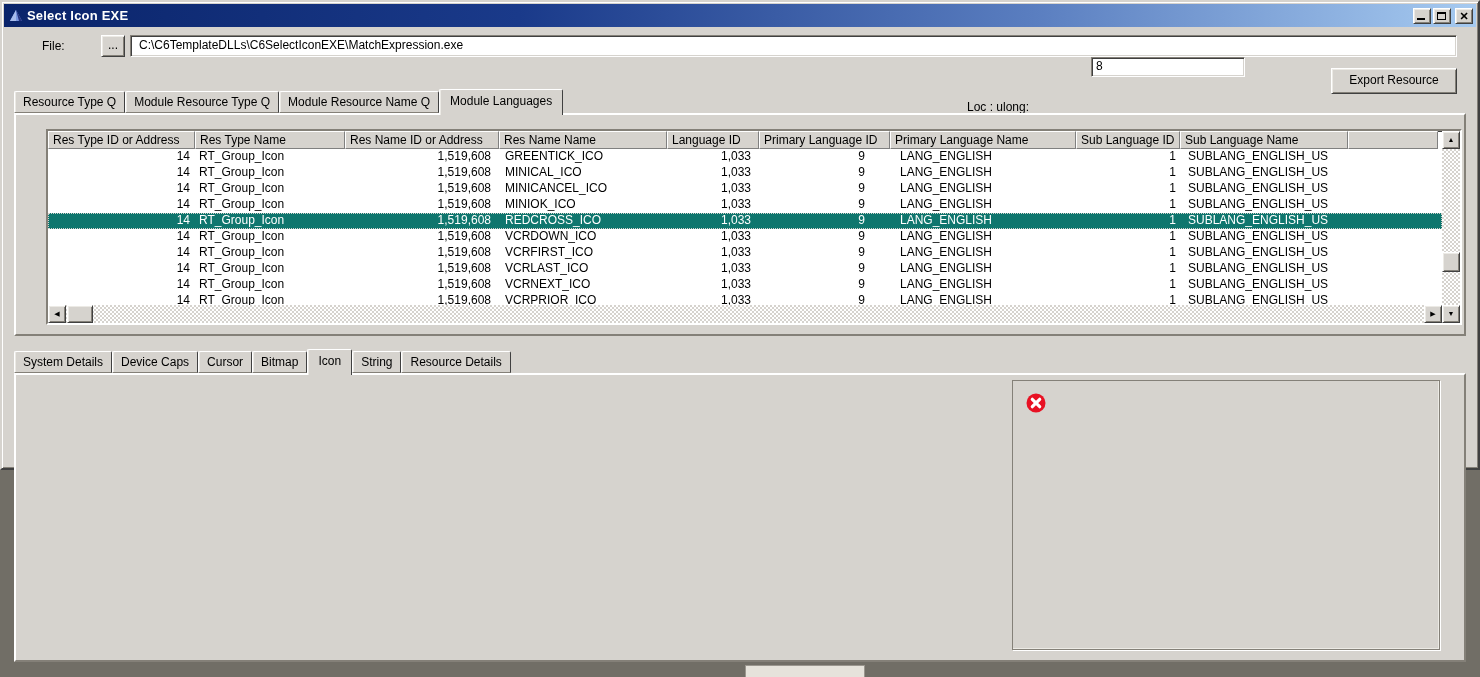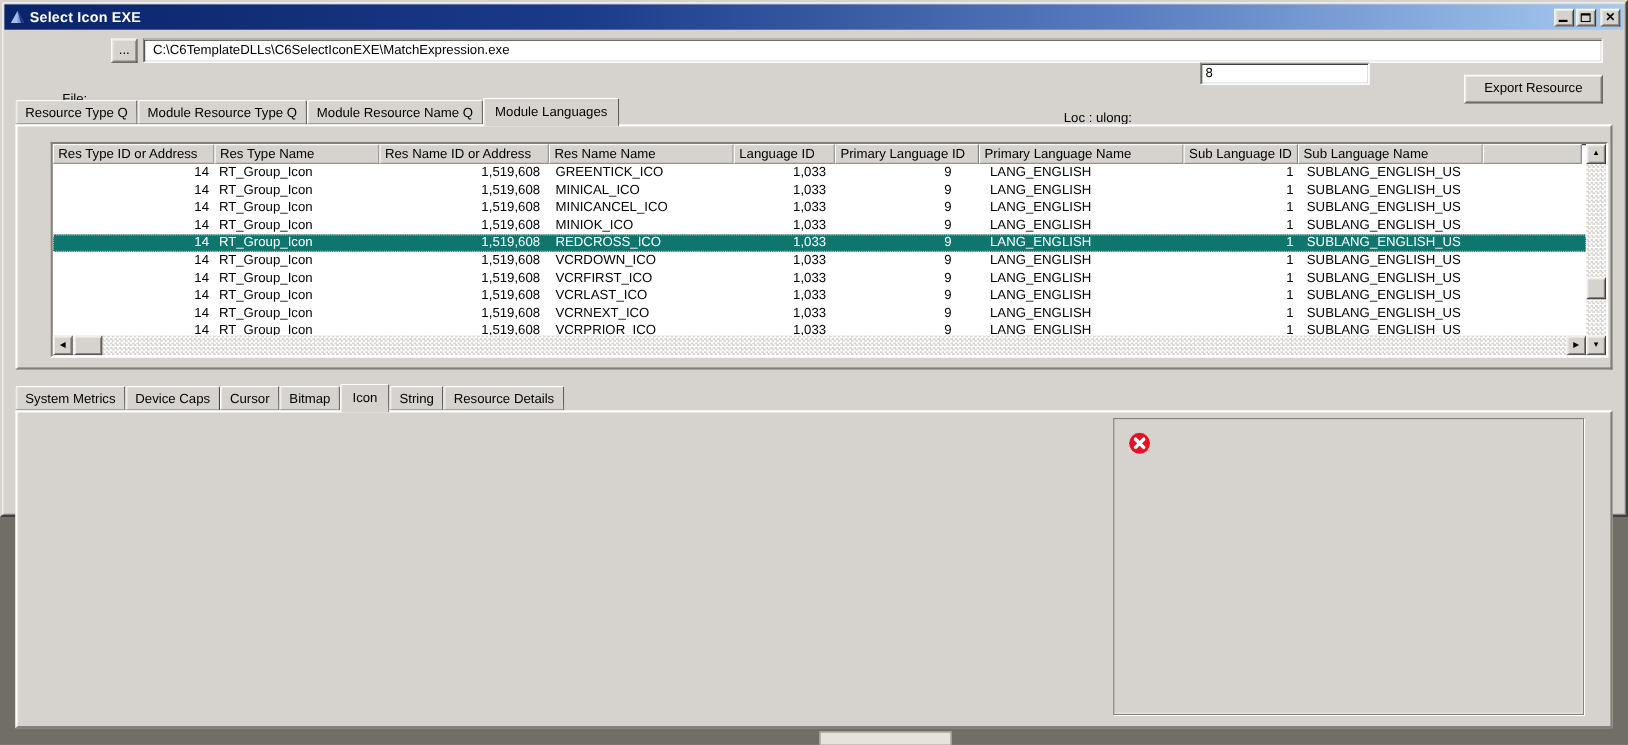--- a/index.html
+++ b/index.html
@@ -20,21 +20,21 @@
               background:linear-gradient(to right,#0a246a,#1a3a8a 35%,#5a7ec0 70%,#a6caf0);
               display:flex; align-items:center; padding:0 3px; }
   .titlebar .app-icon { width:14px; height:14px; margin:0 4px 0 2px; }
   .titlebar .title-text { color:#ffffff; font-weight:bold; font-size:13px; letter-spacing:0.2px; }
   .tb-buttons { margin-left:auto; display:flex; gap:2px; }
   .tb-btn { width:18px; height:16px; position:relative; cursor:default; }
   .glyph-min { position:absolute; left:3px; bottom:3px; width:8px; height:2px; background:#000; }
   .glyph-max { position:absolute; left:3px; top:3px; width:9px; height:8px; border:1px solid #000; border-top-width:2px; }
   .glyph-close { position:absolute; left:0; top:0; right:0; bottom:1px; font-size:11px; font-weight:bold; line-height:14px; text-align:center; }
 
-  .file-label { position:absolute; left:40px; top:37px; width:52px; text-align:center;margin-top:44px; }
+  .file-label { position:absolute; left:40px; top:37px; width:52px; text-align:left; }
   .browse-btn { position:absolute; left:99px; top:33px; width:24px; height:22px; text-align:center; line-height:18px; }
   .file-input { position:absolute; left:128px; top:33px; width:1327px; height:22px; line-height:18px; padding-left:8px; white-space:nowrap; overflow:hidden; }
   .loc-label { position:absolute; left:965px; top:59px;margin-top:39px; }
   .loc-input { position:absolute; left:1089px; top:55px; width:154px; height:20px; line-height:16px; padding-left:4px; }
   .export-btn { position:absolute; left:1329px; top:66px; width:126px; height:26px; text-align:center; line-height:22px; }
 
   .tabbar { position:absolute; display:flex; align-items:flex-end; height:24px; z-index:4; }
   .tabbar.top { left:12px; top:87px; }
   .tabbar.bottom { left:12px; top:347px; }
   .tab { height:22px; line-height:21px; padding:0 8px; background:#d6d3ce;
@@ -139,21 +139,21 @@
       <span class="sbtn raised" style="right:0;"><span>▶</span></span>
     </div>
     <div class="vscroll scroll-track">
       <span class="sbtn raised" style="top:0; right:0;"><span>▲</span></span>
       <span class="sthumb raised" style="top:121px; right:0;"></span>
       <span class="sbtn raised" style="bottom:0; right:0;"><span>▼</span></span>
     </div>
   </div>
 
   <div class="tabbar bottom" id="bottom-tabs">
-      <span class="tab">System Metrics</span>
+      <span class="tab">System Details</span>
       <span class="tab">Device Caps</span>
       <span class="tab">Cursor</span>
       <span class="tab">Bitmap</span>
       <span class="tab active">Icon</span>
       <span class="tab">String</span>
       <span class="tab">Resource Details</span>
     </div>
 
   <div class="panel lower"></div>
 

